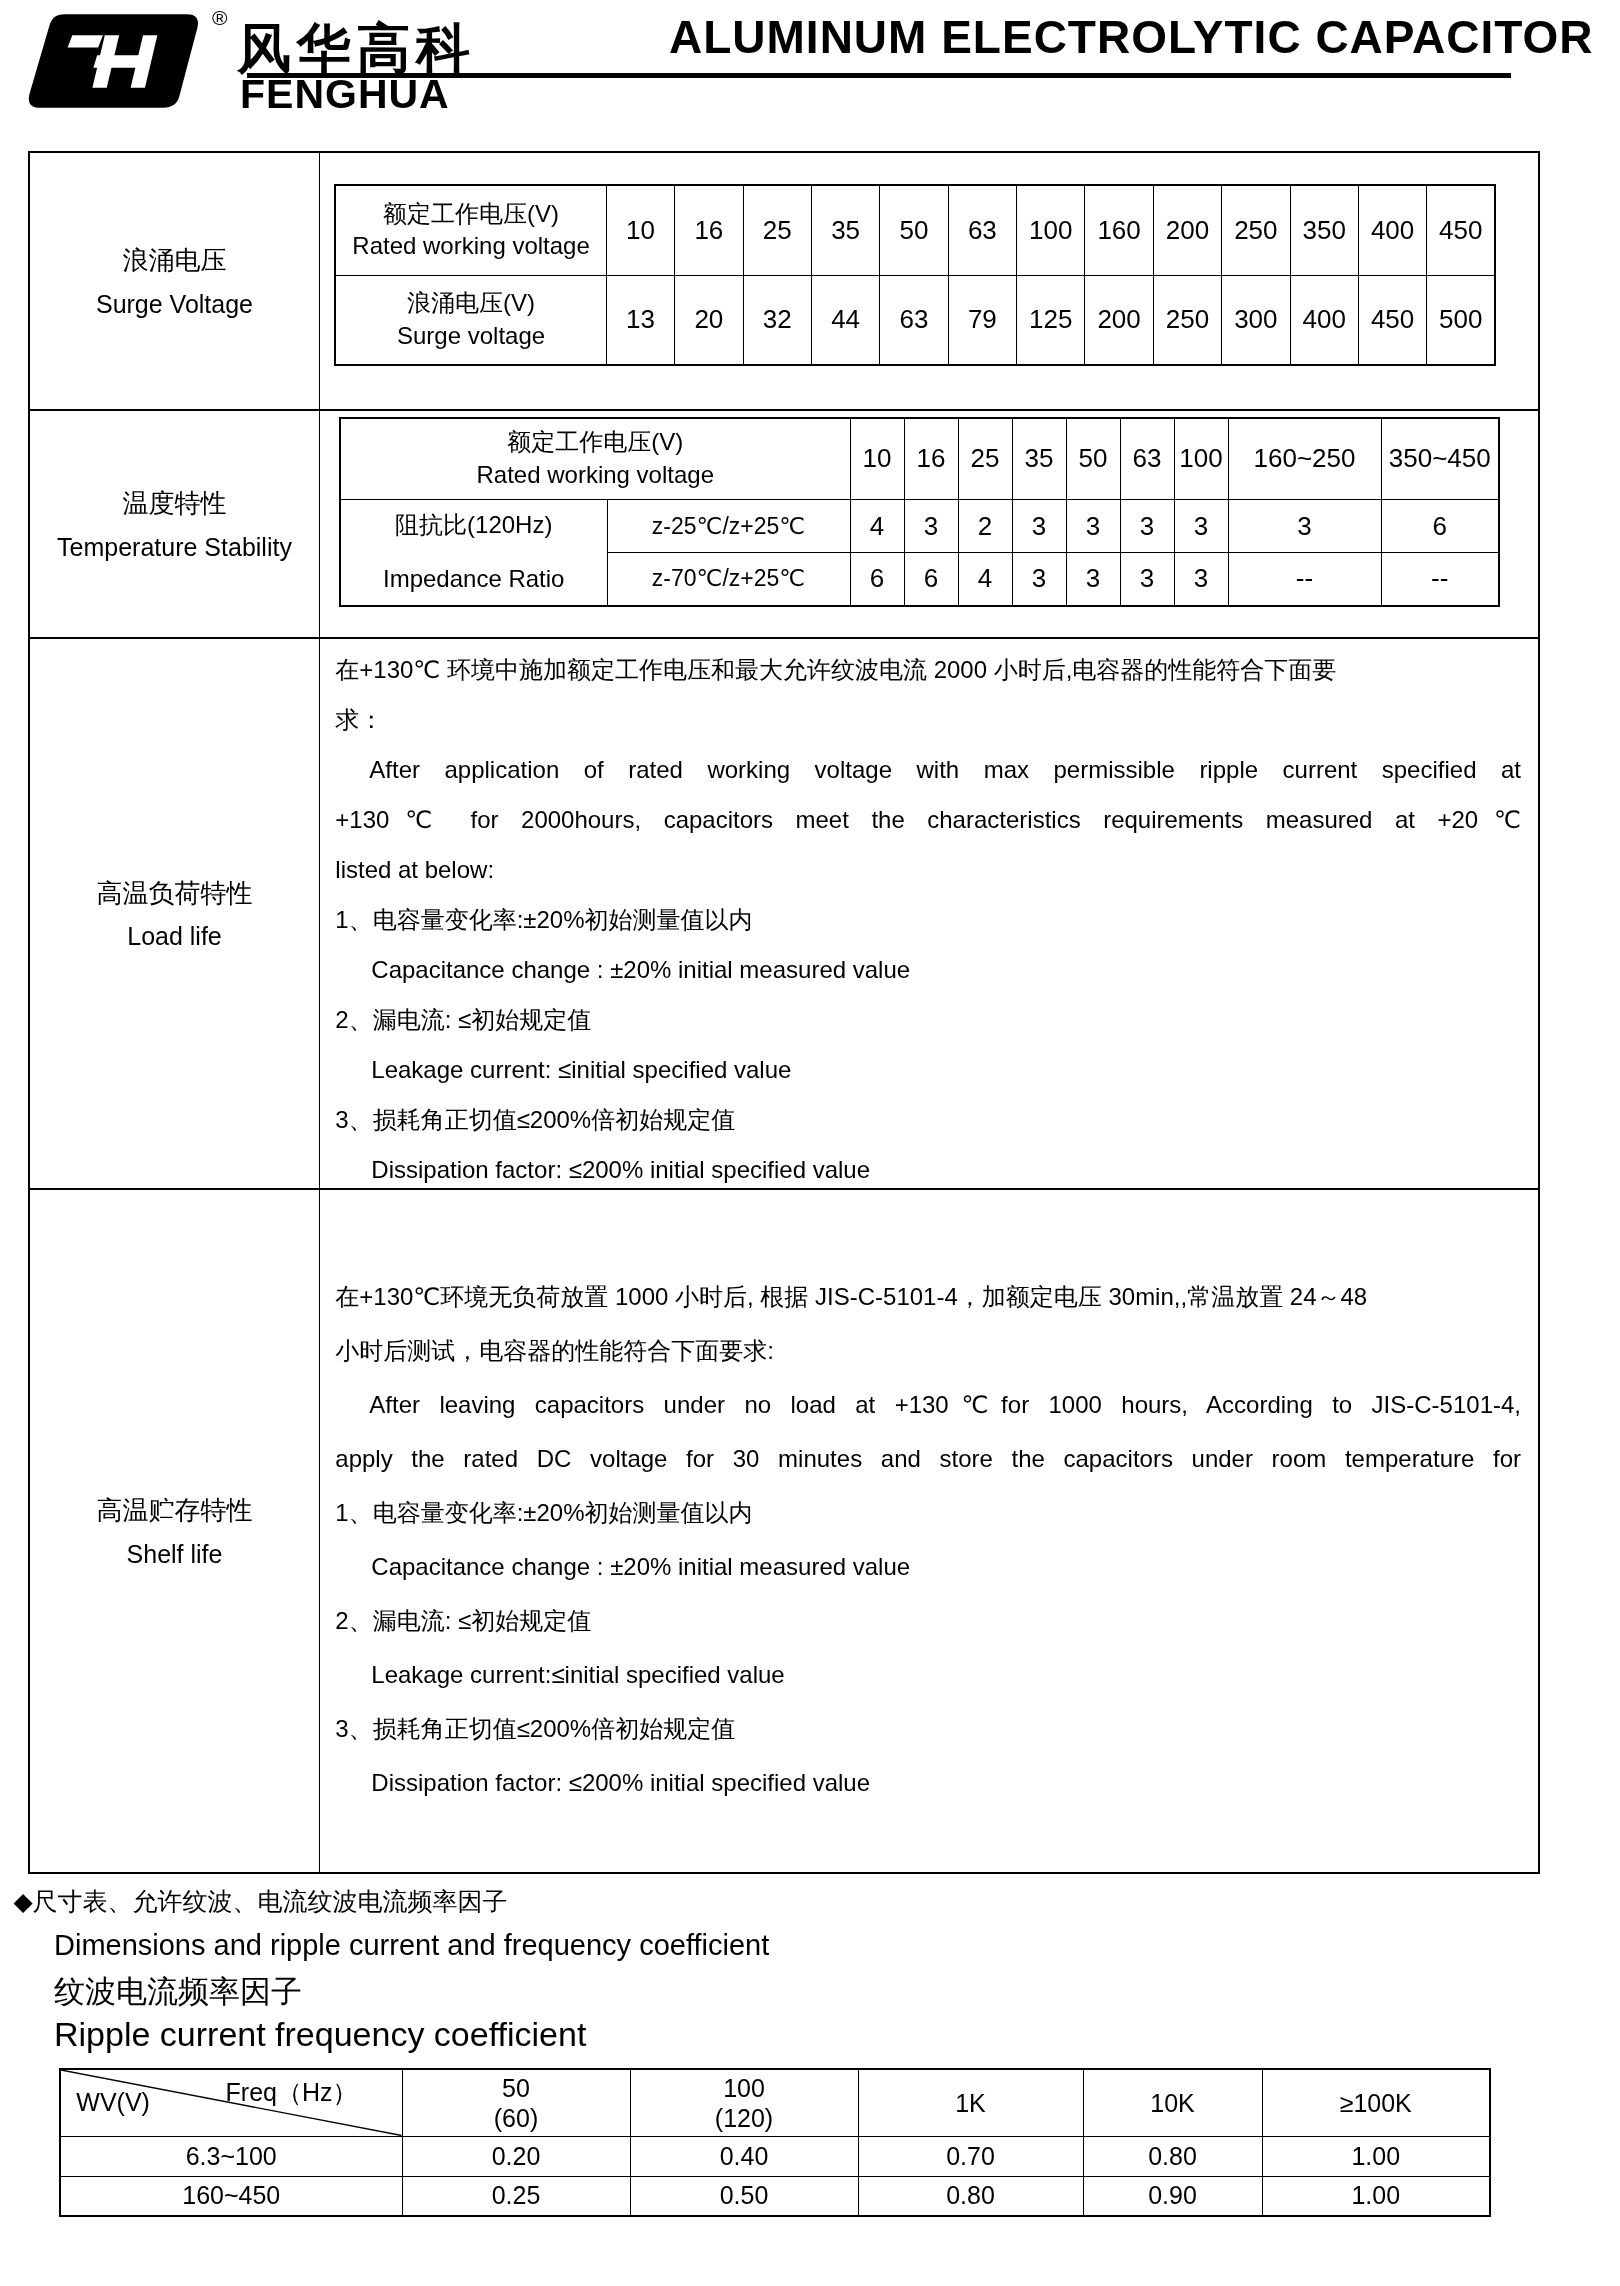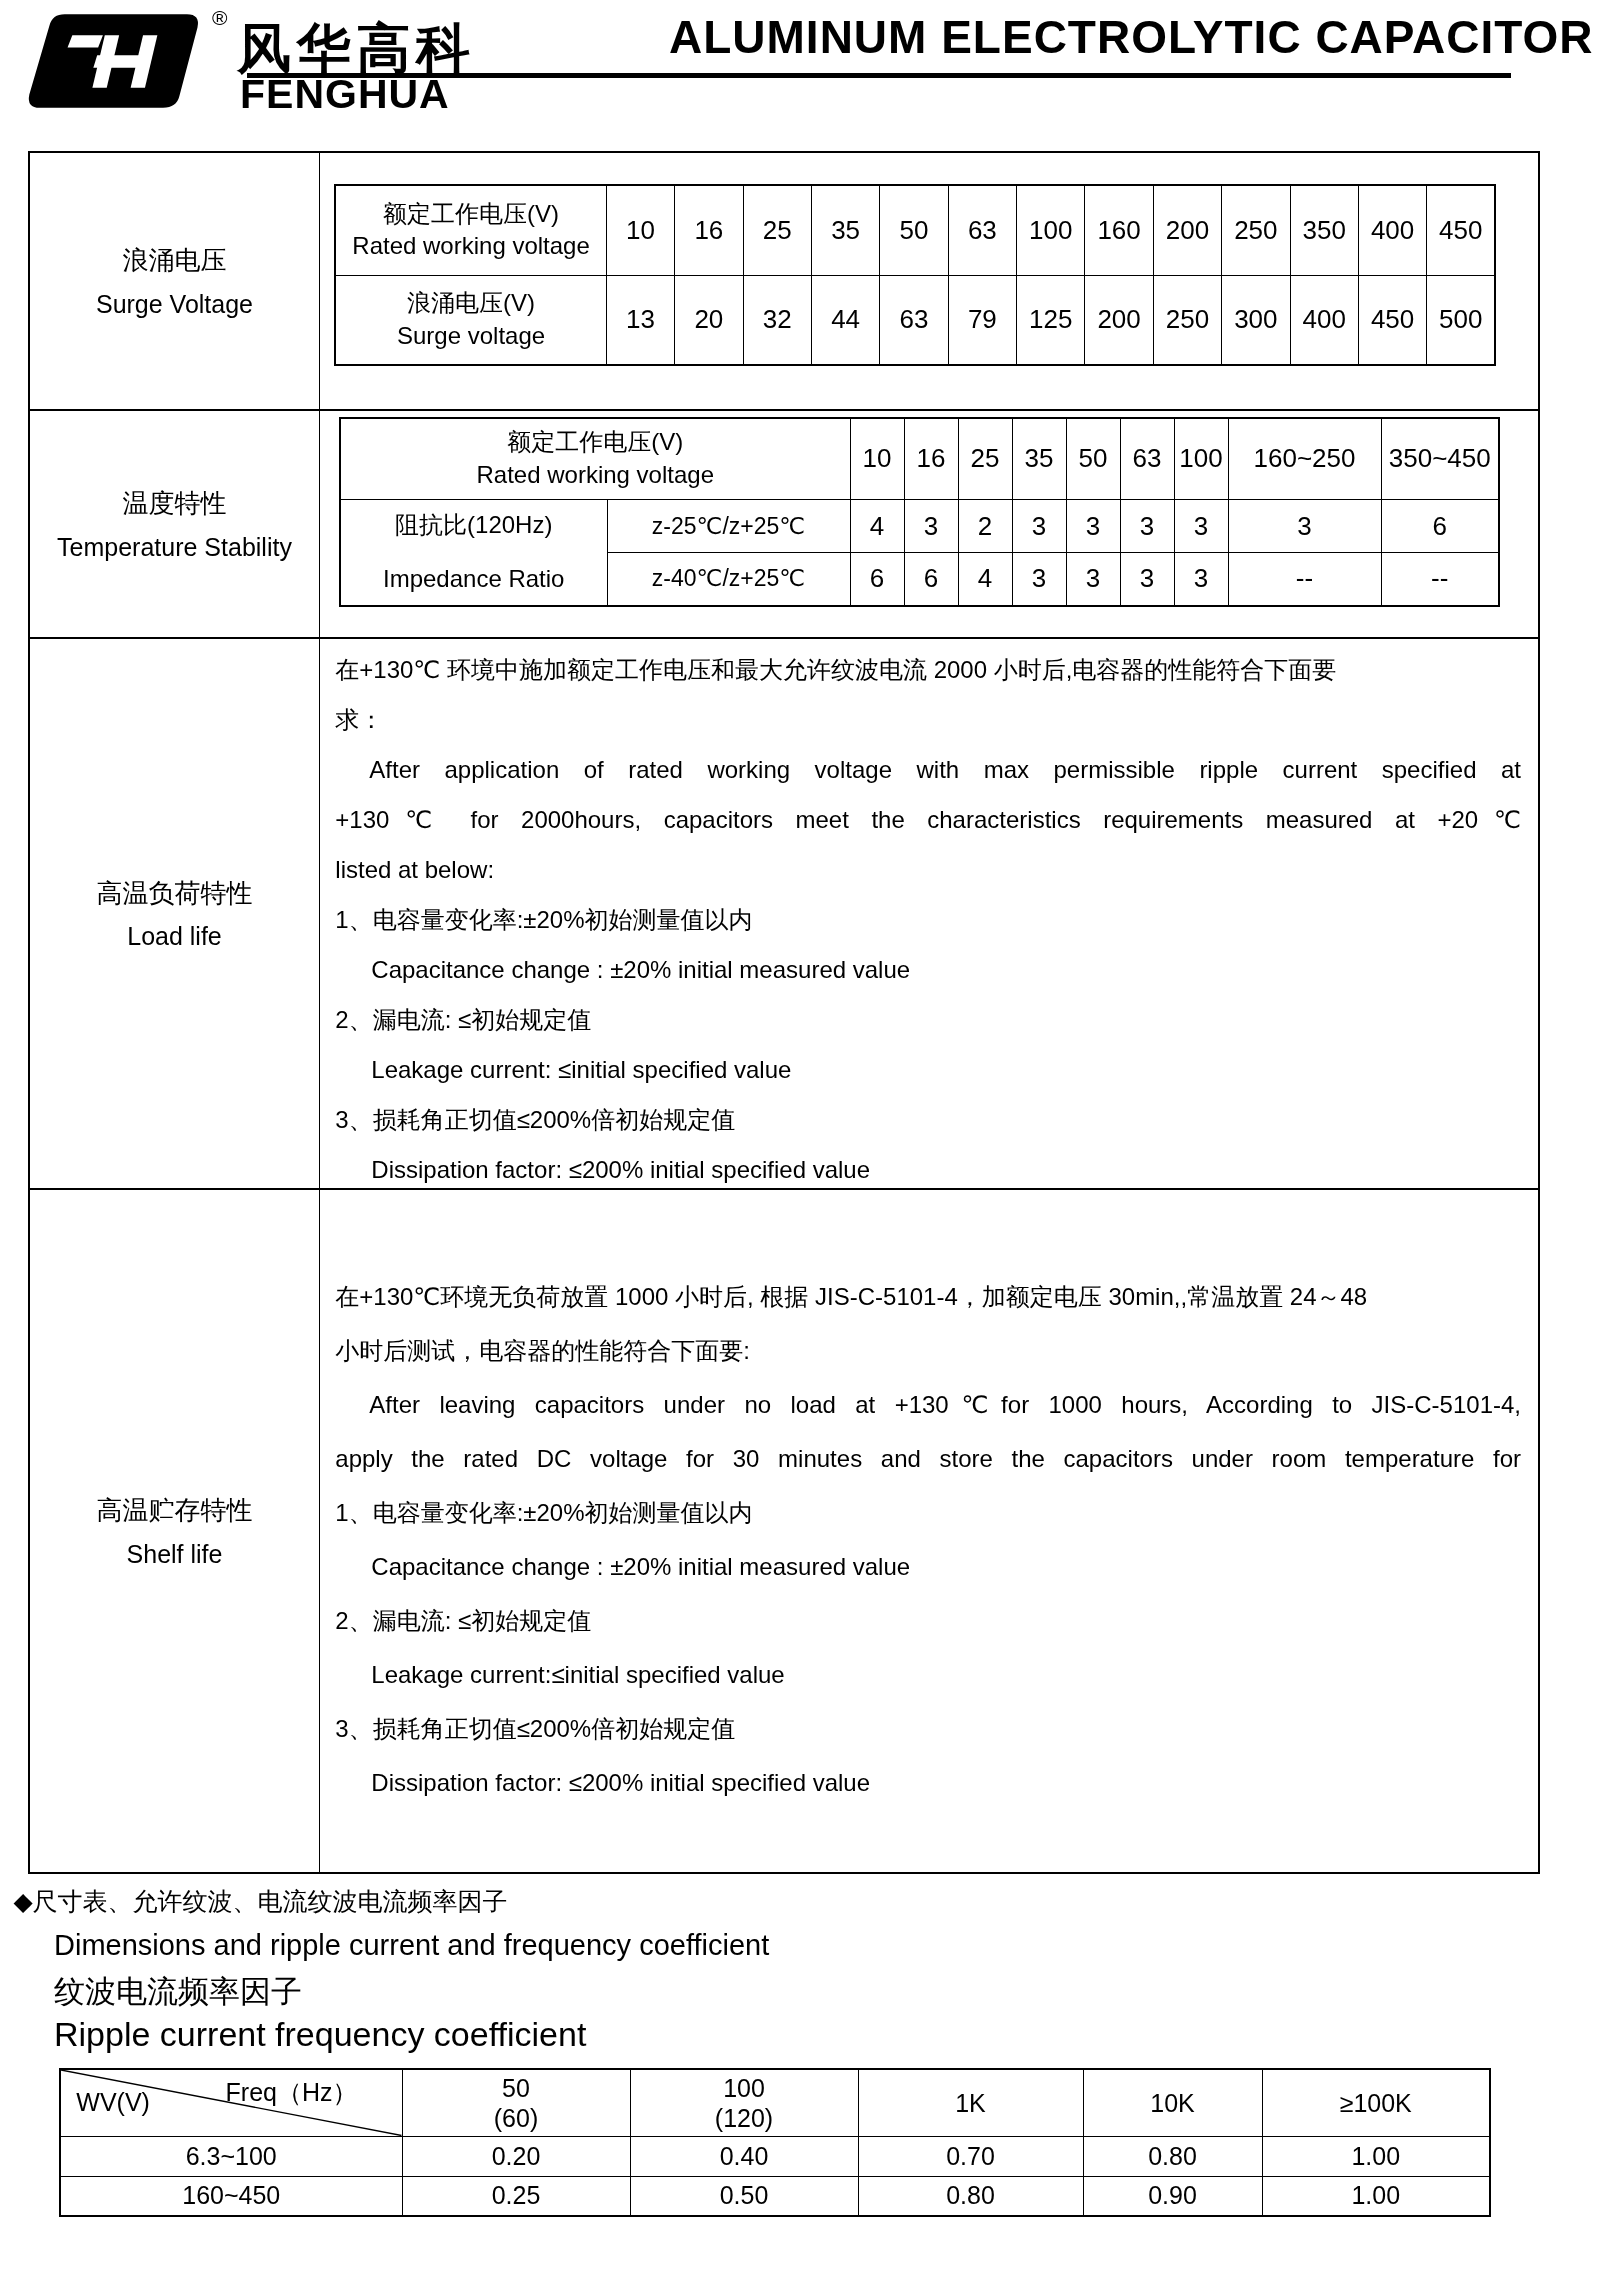--- a/index.html
+++ b/index.html
@@ -197,21 +197,21 @@
           <td class="vcell">3</td>
           <td class="vcell">2</td>
           <td class="vcell">3</td>
           <td class="vcell">3</td>
           <td class="vcell">3</td>
           <td class="vcell">3</td>
           <td class="vcell">3</td>
           <td class="vcell">6</td>
         </tr>
         <tr class="t-r">
-          <td class="cond">z-40℃/z+25℃</td>
+          <td class="cond">z-70℃/z+25℃</td>
           <td class="vcell">6</td>
           <td class="vcell">6</td>
           <td class="vcell">4</td>
           <td class="vcell">3</td>
           <td class="vcell">3</td>
           <td class="vcell">3</td>
           <td class="vcell">3</td>
           <td class="vcell">--</td>
           <td class="vcell">--</td>
         </tr>
@@ -243,21 +243,21 @@
   </div>
 
   <div class="mt-row r-shelf">
     <div class="mt-label">
       <div class="cn">高温贮存特性</div>
       <div class="en">Shelf life</div>
     </div>
     <div class="mt-content">
       <div class="lifetext shelfpad">
         <div class="l-line">在+130℃环境无负荷放置 1000 小时后, 根据 JIS-C-5101-4，加额定电压 30min,,常温放置 24～48</div>
-        <div class="l-line">小时后测试，电容器的性能符合下面要:</div>
+        <div class="l-line">小时后测试，电容器的性能符合下面要求:</div>
         <div class="l-line ind just">After leaving capacitors under no load at +130℃for 1000 hours, According to JIS-C-5101-4,</div>
         <div class="l-line just">apply the rated DC voltage for 30 minutes and store the capacitors under room temperature for</div>
         <div class="l-line">1、电容量变化率:±20%初始测量值以内</div>
         <div class="l-line ind2">Capacitance change : ±20% initial measured value</div>
         <div class="l-line">2、漏电流: ≤初始规定值</div>
         <div class="l-line ind2">Leakage current:≤initial specified value</div>
         <div class="l-line">3、损耗角正切值≤200%倍初始规定值</div>
         <div class="l-line ind2">Dissipation factor: ≤200% initial specified value</div>
       </div>
     </div>

